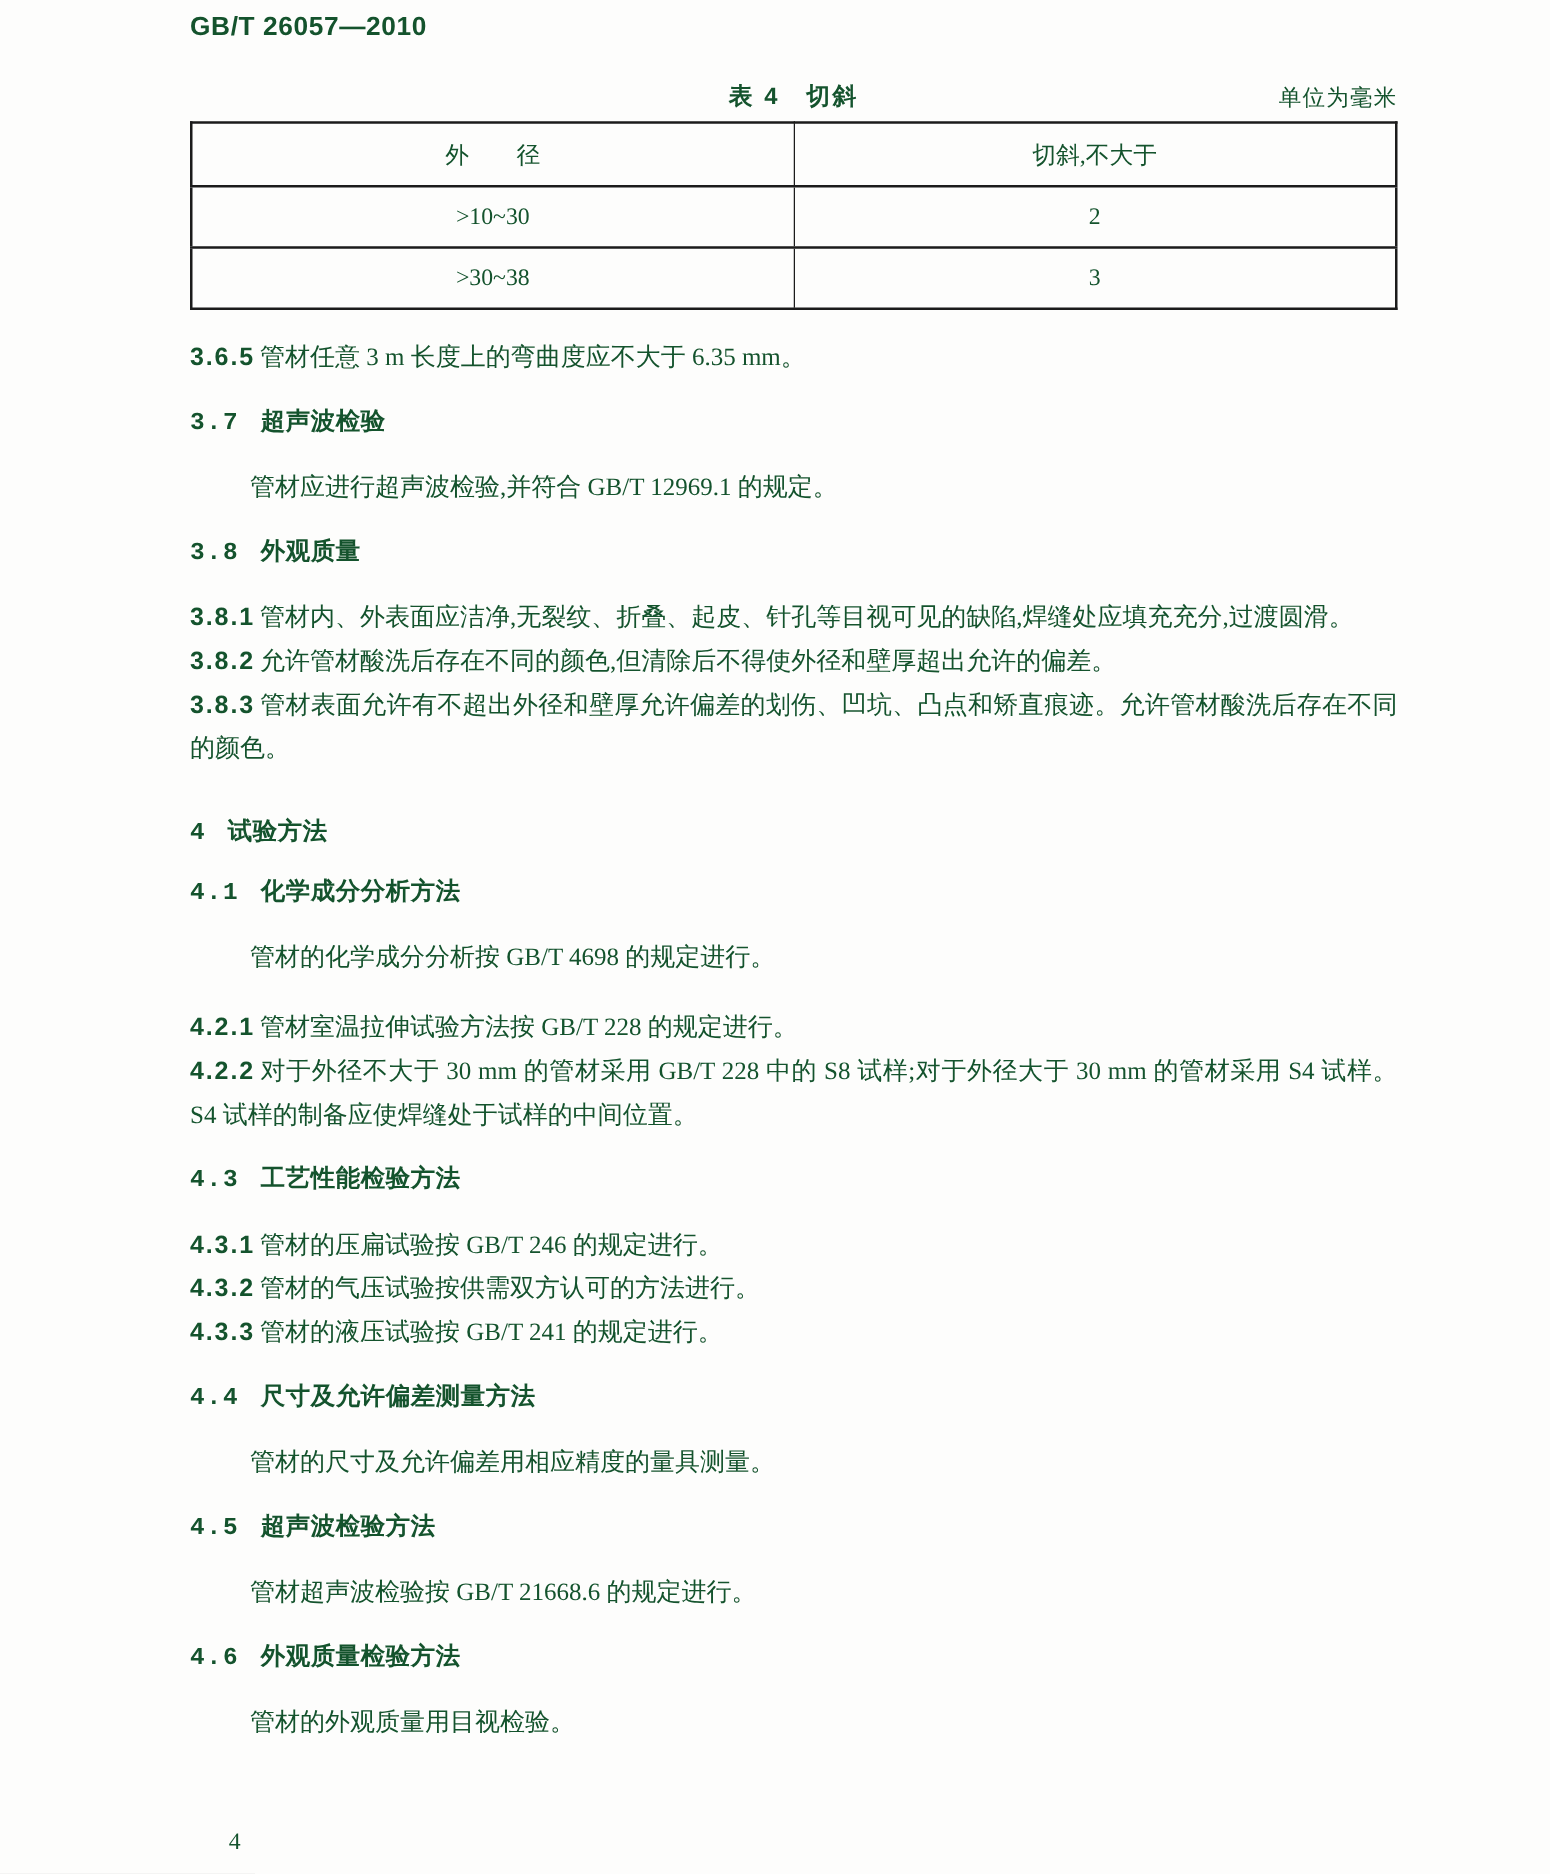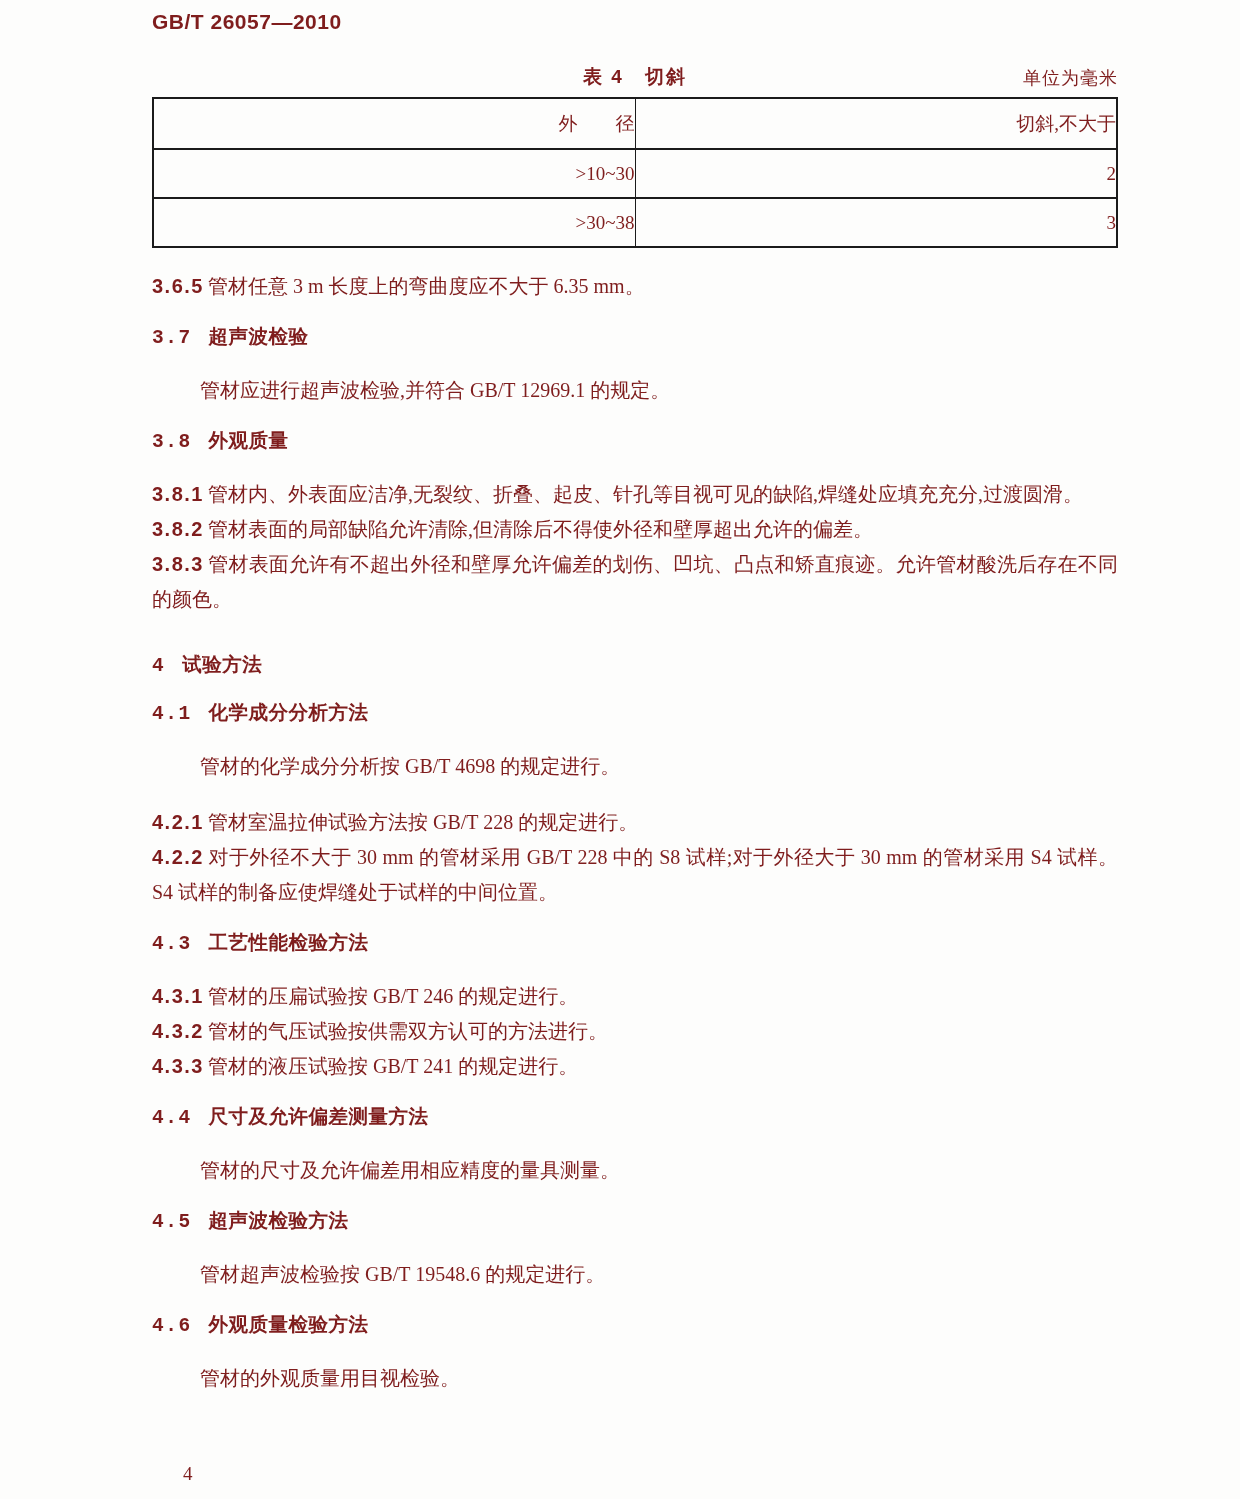--- a/index.html
+++ b/index.html
@@ -1,37 +1,37 @@
 <!DOCTYPE html>
 <html lang="zh"><head>
 <meta charset="utf-8">
 <style>
   html,body{margin:0;padding:0;background:#e8e8e8;}
   .page{
     width:1240px;height:1499px;background:#fdfdfc;position:relative;
-    margin:0 auto;overflow:hidden;color:#7f1d1d;
+    margin:0 auto;overflow:hidden;color:#14532d;
     font-family:"Liberation Serif","DejaVu Serif",serif;
   }
   .content{position:absolute;left:152px;top:0;width:966px;}
   .doc-header{
     font-family:"Liberation Sans","DejaVu Sans",sans-serif;
     font-weight:bold;font-size:21px;padding-top:10px;letter-spacing:.5px;
   }
   .caption-row{margin-top:30px;position:relative;text-align:center;height:27px;font-size:19px;}
   .caption-row .caption{
     font-family:Liberation Sans, sans-serif;
     font-weight:bold;letter-spacing:2px;
   }
   .caption-row .unit{position:absolute;right:0;top:2px;font-size:18px;letter-spacing:1px;}
   table.spec{
     width:100%;border-collapse:collapse;margin-top:6px;
     border:2.5px solid #1b1b1b;table-layout:fixed;
   }
   table.spec th,table.spec td{
-    text-align:right;vertical-align:middle;font-size:19px;font-weight:normal;
+    text-align:center;vertical-align:middle;font-size:19px;font-weight:normal;
     height:47px;padding:0;
   }
   table.spec th{height:49px;border-bottom:2.5px solid #1b1b1b;}
   table.spec td{border-bottom:2px solid #1b1b1b;}
   table.spec tr:last-child td{border-bottom:none;}
   table.spec th:first-child,table.spec td:first-child{border-right:1.5px solid #1b1b1b;}
   .clause{font-size:20px;line-height:35px;margin-top:21px;text-align:justify;}
   .clause + .clause{margin-top:0;}
   .clause .num{
     font-family:"Liberation Sans","DejaVu Sans",sans-serif;
@@ -81,35 +81,35 @@
           </tr>
         </tbody>
     </table>
 
     <div id="sections">
         <div class="clause"><span class="num">3.6.5</span><span>管材任意 3 m 长度上的弯曲度应不大于 6.35 mm。</span></div>
         <div class="heading"><span class="num">3.7</span><span>超声波检验</span></div>
         <div class="para"><span>管材应进行超声波检验,并符合 GB/T 12969.1 的规定。</span></div>
         <div class="heading"><span class="num">3.8</span><span>外观质量</span></div>
         <div class="clause"><span class="num">3.8.1</span><span>管材内、外表面应洁净,无裂纹、折叠、起皮、针孔等目视可见的缺陷,焊缝处应填充充分,过渡圆滑。</span></div>
-        <div class="clause"><span class="num">3.8.2</span><span>管材表面的局部缺陷允许清除,但清除后不得使外径和壁厚超出允许的偏差。</span></div>
+        <div class="clause"><span class="num">3.8.2</span><span>允许管材酸洗后存在不同的颜色,但清除后不得使外径和壁厚超出允许的偏差。</span></div>
         <div class="clause"><span class="num">3.8.3</span><span>管材表面允许有不超出外径和壁厚允许偏差的划伤、凹坑、凸点和矫直痕迹。允许管材酸洗后存在不同的颜色。</span></div>
         <div class="heading major"><span class="num">4</span><span>试验方法</span></div>
         <div class="heading"><span class="num">4.1</span><span>化学成分分析方法</span></div>
         <div class="para"><span>管材的化学成分分析按 GB/T 4698 的规定进行。</span></div>
         <div class="clause"><span class="num">4.2.1</span><span>管材室温拉伸试验方法按 GB/T 228 的规定进行。</span></div>
         <div class="clause"><span class="num">4.2.2</span><span>对于外径不大于 30 mm 的管材采用 GB/T 228 中的 S8 试样;对于外径大于 30 mm 的管材采用 S4 试样。S4 试样的制备应使焊缝处于试样的中间位置。</span></div>
         <div class="heading"><span class="num">4.3</span><span>工艺性能检验方法</span></div>
         <div class="clause"><span class="num">4.3.1</span><span>管材的压扁试验按 GB/T 246 的规定进行。</span></div>
         <div class="clause"><span class="num">4.3.2</span><span>管材的气压试验按供需双方认可的方法进行。</span></div>
         <div class="clause"><span class="num">4.3.3</span><span>管材的液压试验按 GB/T 241 的规定进行。</span></div>
         <div class="heading"><span class="num">4.4</span><span>尺寸及允许偏差测量方法</span></div>
         <div class="para"><span>管材的尺寸及允许偏差用相应精度的量具测量。</span></div>
         <div class="heading"><span class="num">4.5</span><span>超声波检验方法</span></div>
-        <div class="para"><span>管材超声波检验按 GB/T 19548.6 的规定进行。</span></div>
+        <div class="para"><span>管材超声波检验按 GB/T 21668.6 的规定进行。</span></div>
         <div class="heading"><span class="num">4.6</span><span>外观质量检验方法</span></div>
         <div class="para"><span>管材的外观质量用目视检验。</span></div>
       </div>
 
   </div>
 
   <div class="page-number">4</div>
 </div>
 
 </body></html>

